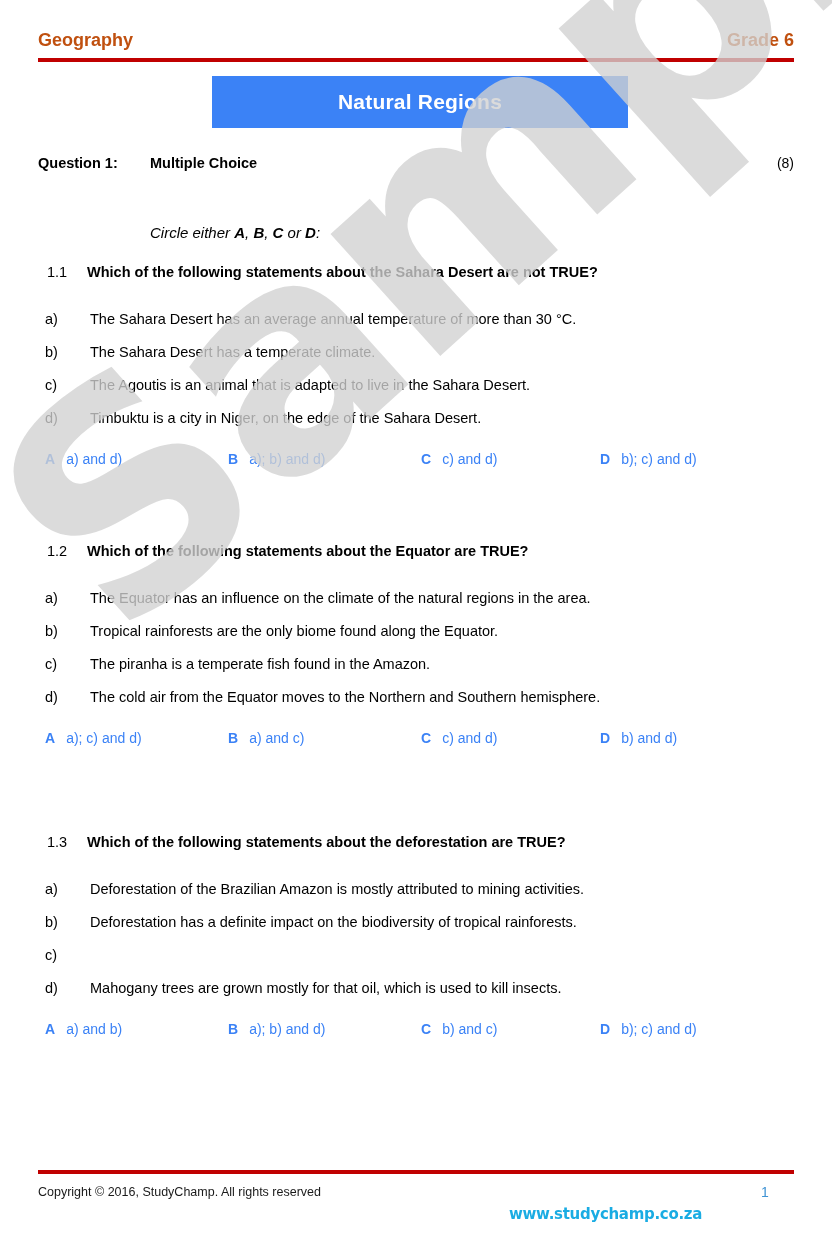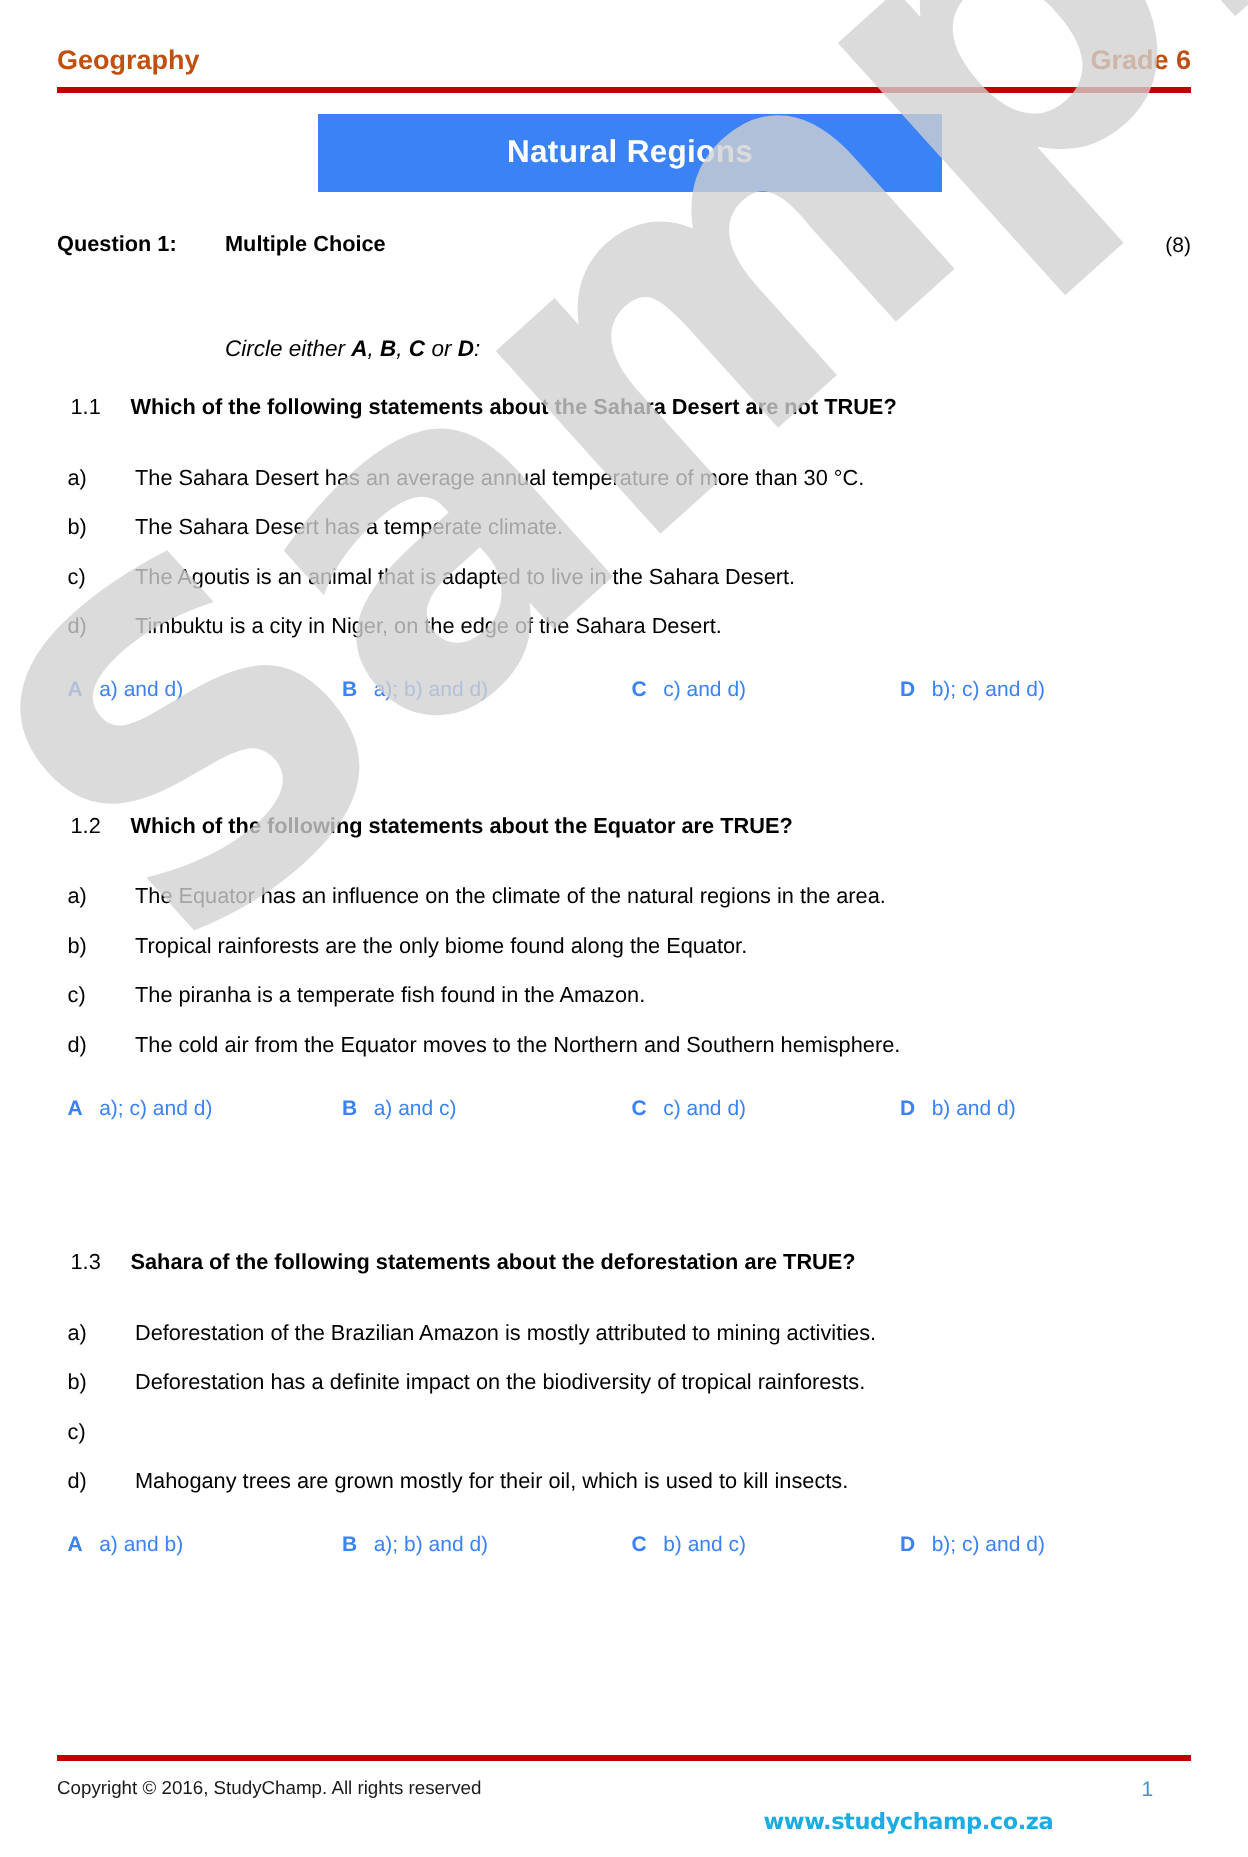--- a/index.html
+++ b/index.html
@@ -293,36 +293,36 @@
           </div>
           <div style="height: 10px;"></div>
           <div class="ansrow">
             <span class="ans" style="left: 45px;"><span class="al">A</span><span>a); c) and d)</span></span>
             <span class="ans" style="left: 228px;"><span class="al">B</span><span>a) and c)</span></span>
             <span class="ans" style="left: 421px;"><span class="al">C</span><span>c) and d)</span></span>
             <span class="ans" style="left: 600px;"><span class="al">D</span><span>b) and d)</span></span>
           </div>
         </div>
         <div class="qblock" style="top: 832px;">
-          <div class="qtitle"><span class="qnum">1.3</span><span class="qtext">Sahara of the following statements about the deforestation are TRUE?</span></div>
+          <div class="qtitle"><span class="qnum">1.3</span><span class="qtext">Which of the following statements about the deforestation are TRUE?</span></div>
           <div style="height: 27px;"></div>
           <div class="opt">
             <span class="olet">a)</span>
             <span class="otext">Deforestation of the Brazilian Amazon is mostly attributed to mining activities.</span>
           </div>
           <div class="opt">
             <span class="olet">b)</span>
             <span class="otext">Deforestation has a definite impact on the biodiversity of tropical rainforests.</span>
           </div>
           <div class="opt">
             <span class="olet">c)</span>
           </div>
           <div class="opt">
             <span class="olet">d)</span>
-            <span class="otext">Mahogany trees are grown mostly for their oil, which is used to kill insects.</span>
+            <span class="otext">Mahogany trees are grown mostly for that oil, which is used to kill insects.</span>
           </div>
           <div style="height: 10px;"></div>
           <div class="ansrow">
             <span class="ans" style="left: 45px;"><span class="al">A</span><span>a) and b)</span></span>
             <span class="ans" style="left: 228px;"><span class="al">B</span><span>a); b) and d)</span></span>
             <span class="ans" style="left: 421px;"><span class="al">C</span><span>b) and c)</span></span>
             <span class="ans" style="left: 600px;"><span class="al">D</span><span>b); c) and d)</span></span>
           </div>
         </div>
       </div>

